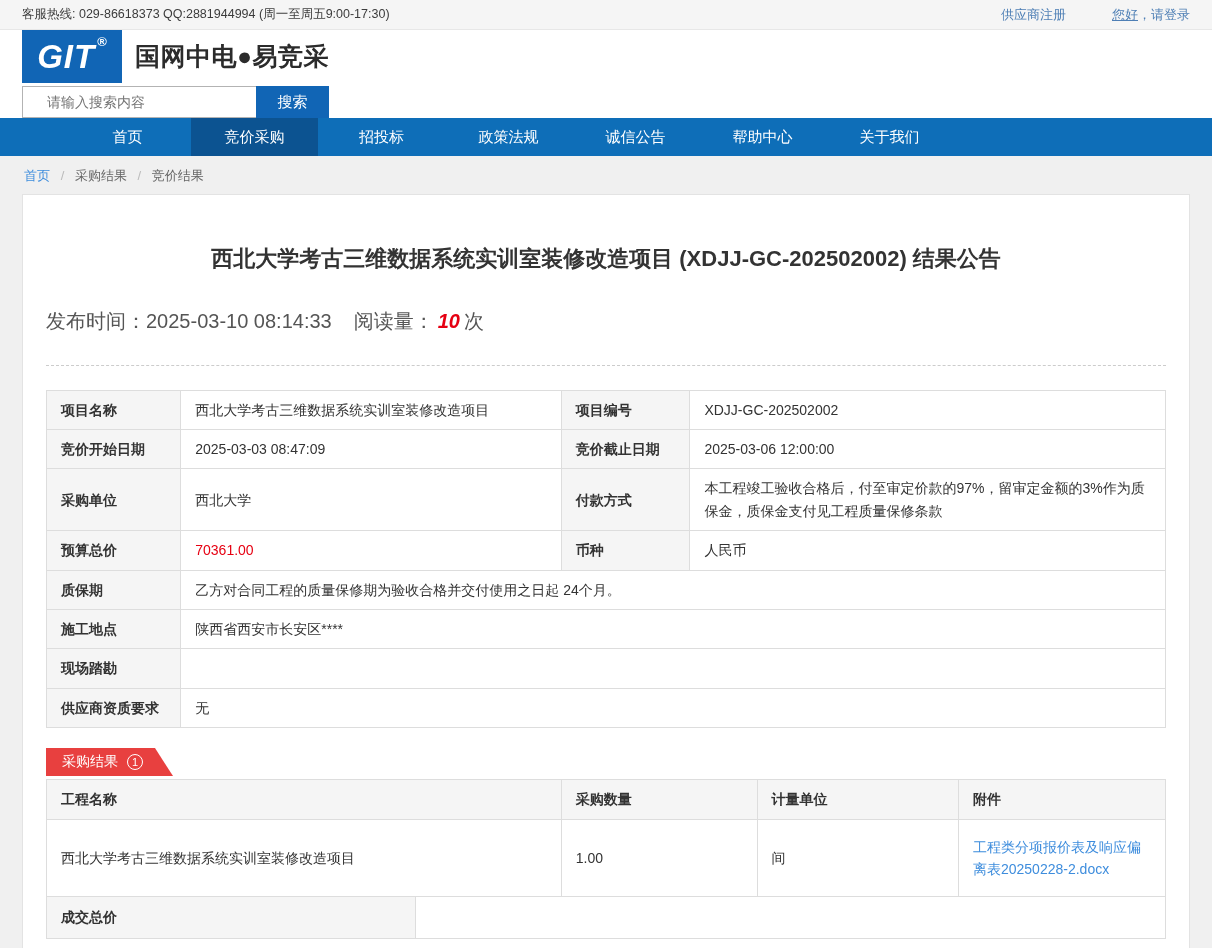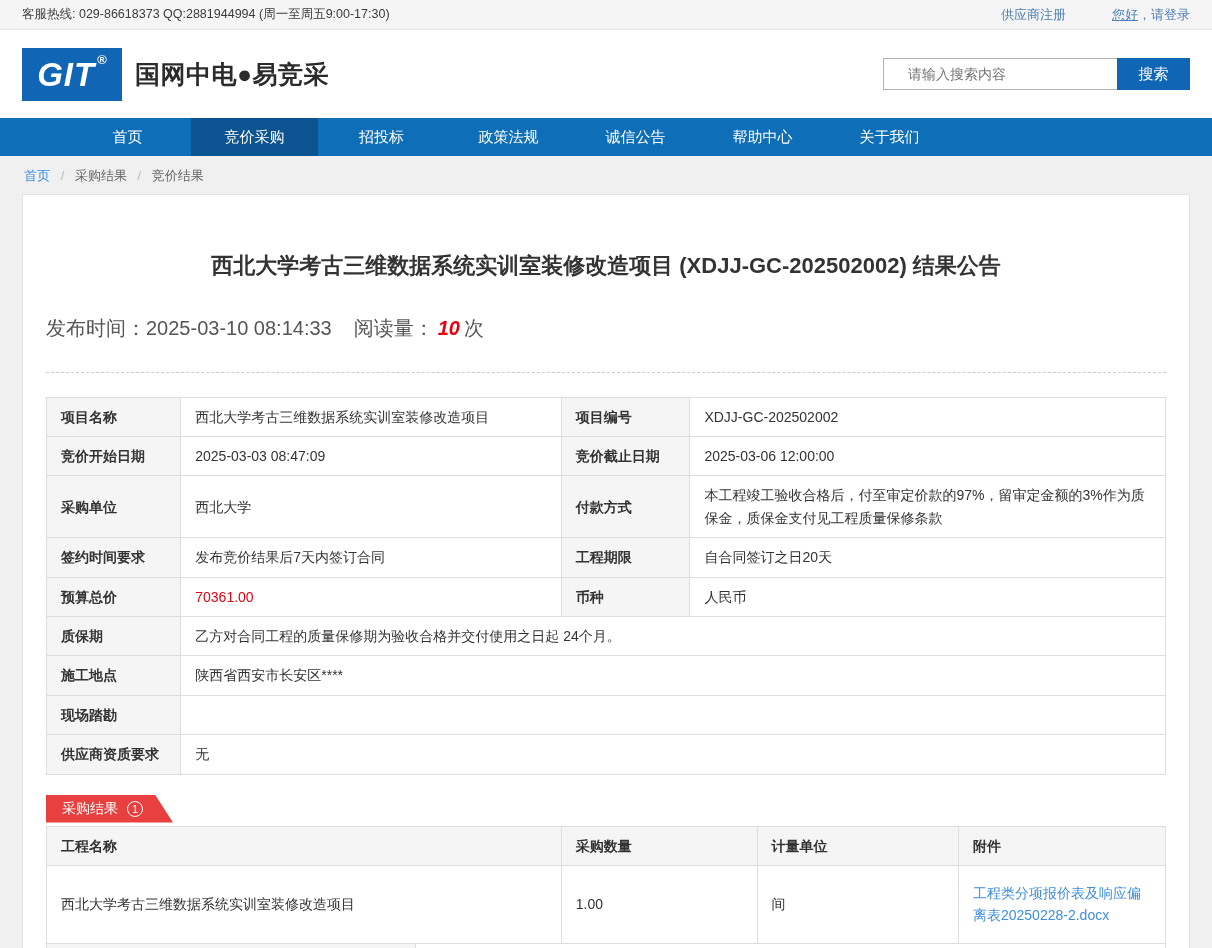--- a/index.html
+++ b/index.html
@@ -21,21 +21,21 @@
 
   
   .topbar{background:#f5f5f5;border-bottom:1px solid #e7e7e7;}
   .topbar .inner{height:29px;display:flex;align-items:center;justify-content:space-between;font-size:12.5px;color:#3c3c3c;}
   .topbar-links{display:flex;align-items:center;}
   .topbar-links a{color:#4e7fb5;text-decoration:none;font-size:13px;margin-left:46px;cursor:pointer;}
   .topbar-links a .u{text-decoration:underline;}
 
   
   .site-header{background:#fff;}
-  .site-header .inner{height:88px;display:flex;align-items:center;justify-content:space-between;}
+  .site-header .inner{height:88px;display:flex;align-items:flex-start;justify-content:space-between;flex-direction:column;}
   .brand{display:flex;align-items:center;}
   .logo-box{
     width:100px;height:53px;background:var(--brand-blue);color:#fff;
     display:flex;align-items:center;justify-content:center;cursor:pointer;
   }
   .logo-text{font-size:33px;font-weight:bold;font-style:italic;letter-spacing:1px;line-height:1;}
   .logo-reg{font-size:13px;font-weight:bold;align-self:flex-start;margin-top:4px;margin-left:2px;}
   .site-name{font-size:25px;font-weight:bold;color:#2b2b2b;margin-left:13px;letter-spacing:0.5px;}
   .search-box{display:flex;align-items:center;}
   .search-input{
@@ -60,21 +60,21 @@
   .breadcrumb{padding:11px 2px 9px;font-size:13px;color:#999;}
   .breadcrumb a{color:var(--link-blue);text-decoration:none;cursor:pointer;}
   .crumb-sep{margin:0 7px;color:#bbb;}
   .crumb-current{color:#666;}
 
   
   .card{
     width:1168px;margin:0 auto;background:#fff;border:1px solid #e3e3e3;
     padding:46px 23px 60px;min-height:740px;
   }
-  .article-title{text-align:center;font-size:22px;font-weight:bold;color:#333;margin:11px;line-height:1.3;}
+  .article-title{text-align:center;font-size:22px;font-weight:bold;color:#333;margin:4px;line-height:1.3;}
   .article-meta{text-align:left;font-size:20px;color:#555;margin-top:34px;}
   .meta-label{color:#555;}
   .meta-gap{display:inline-block;width:22px;}
   .views-count{color:var(--price-red);font-style:italic;font-weight:bold;margin:0 4px;}
   .dashed-divider{border:none;border-top:1px dashed #ccc;margin:30px 0 0;}
 
   
   table{border-collapse:collapse;width:100%;font-size:14px;}
   .detail-table{margin-top:24px;}
   .detail-table th,.detail-table td{
@@ -191,26 +191,20 @@
         <th>竞价截止日期</th>
         <td>2025-03-06 12:00:00</td>
       </tr>
       <tr>
         <th>采购单位</th>
         <td>西北大学</td>
         <th>付款方式</th>
         <td>本工程竣工验收合格后，付至审定价款的97%，留审定金额的3%作为质保金，质保金支付见工程质量保修条款</td>
       </tr>
       <tr>
-        <th>签约时间要求</th>
-        <td>发布竞价结果后7天内签订合同</td>
-        <th>工程期限</th>
-        <td>自合同签订之日20天</td>
-      </tr>
-      <tr>
         <th>预算总价</th>
         <td class="price-red">70361.00</td>
         <th>币种</th>
         <td>人民币</td>
       </tr>
       <tr>
         <th>质保期</th>
         <td colspan="3">乙方对合同工程的质量保修期为验收合格并交付使用之日起 24个月。</td>
       </tr>
       <tr>

